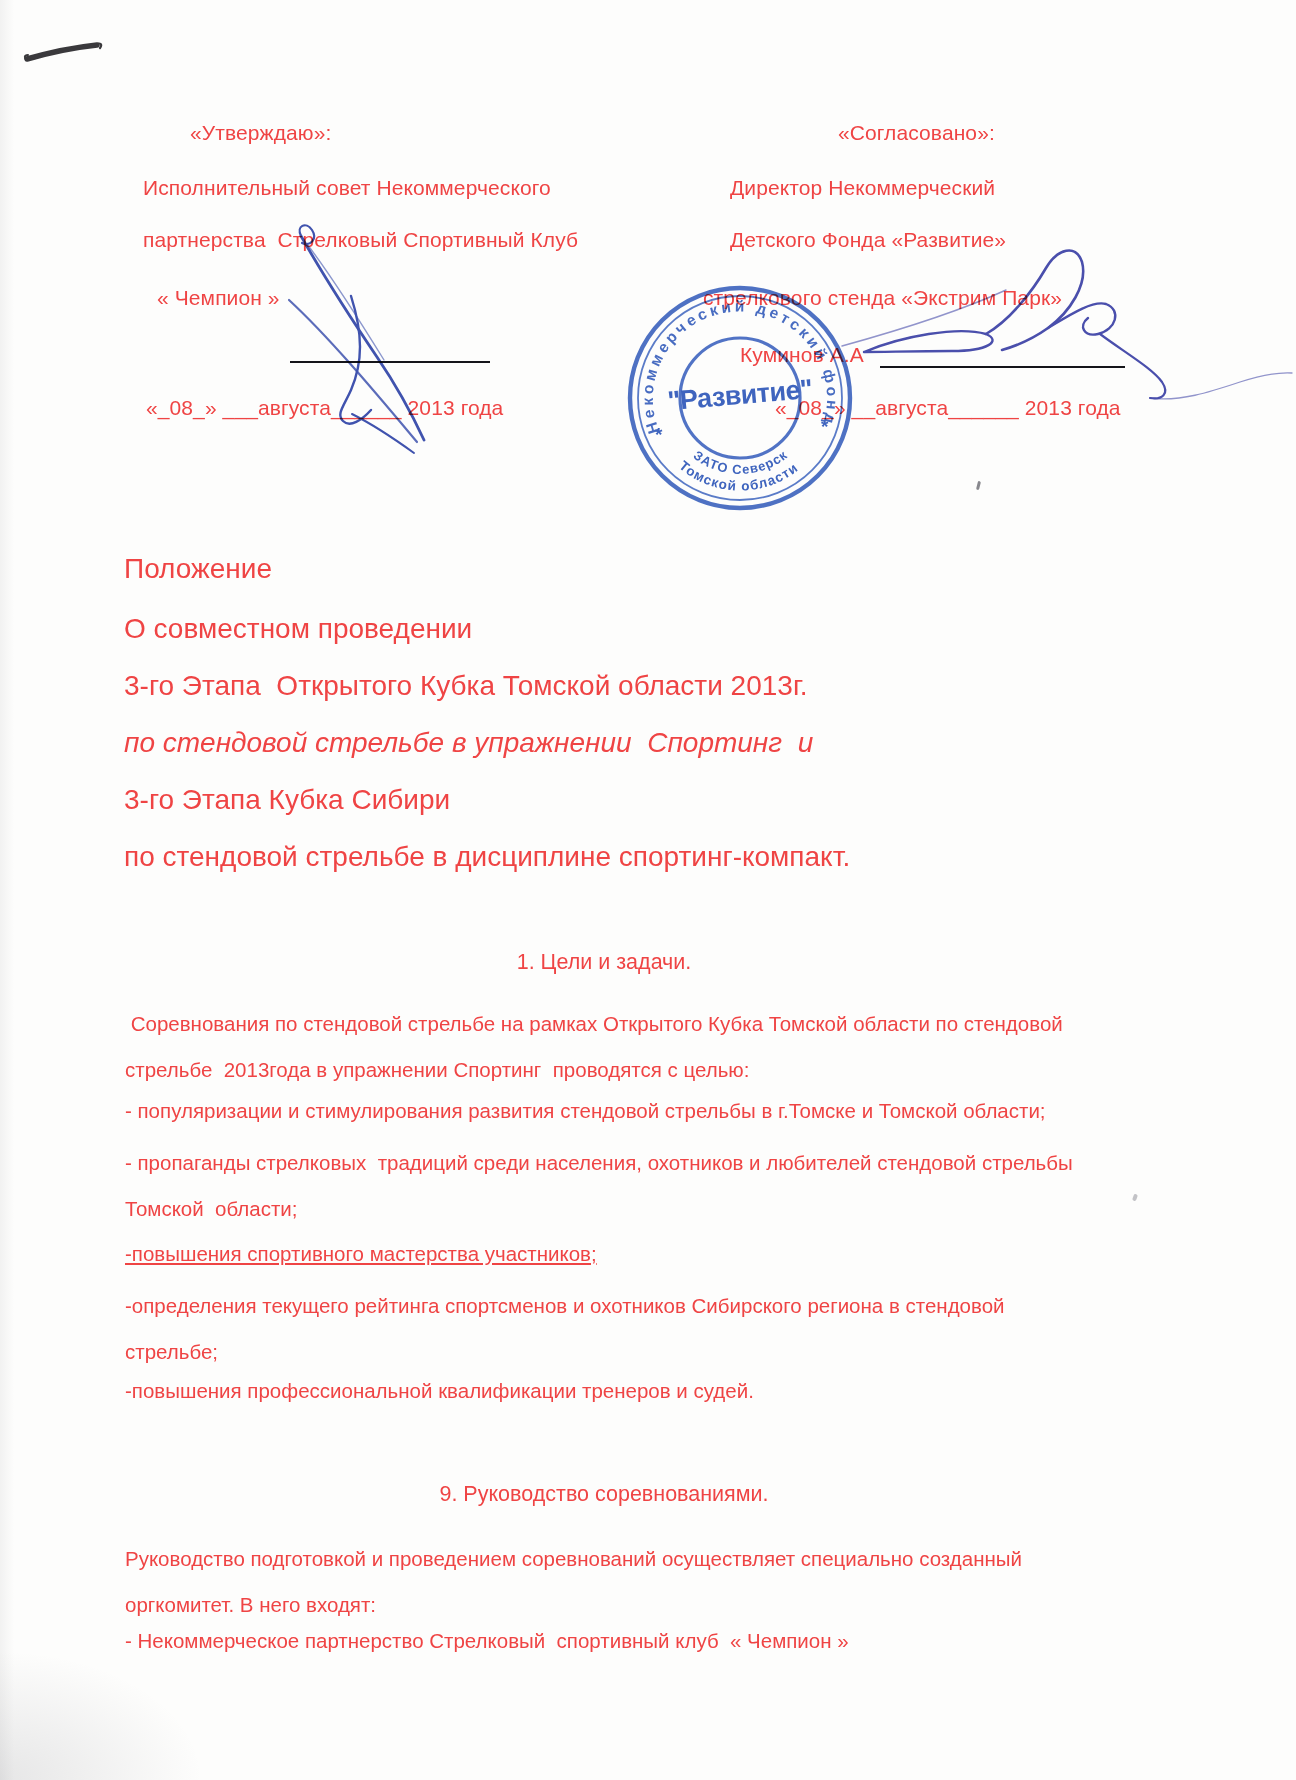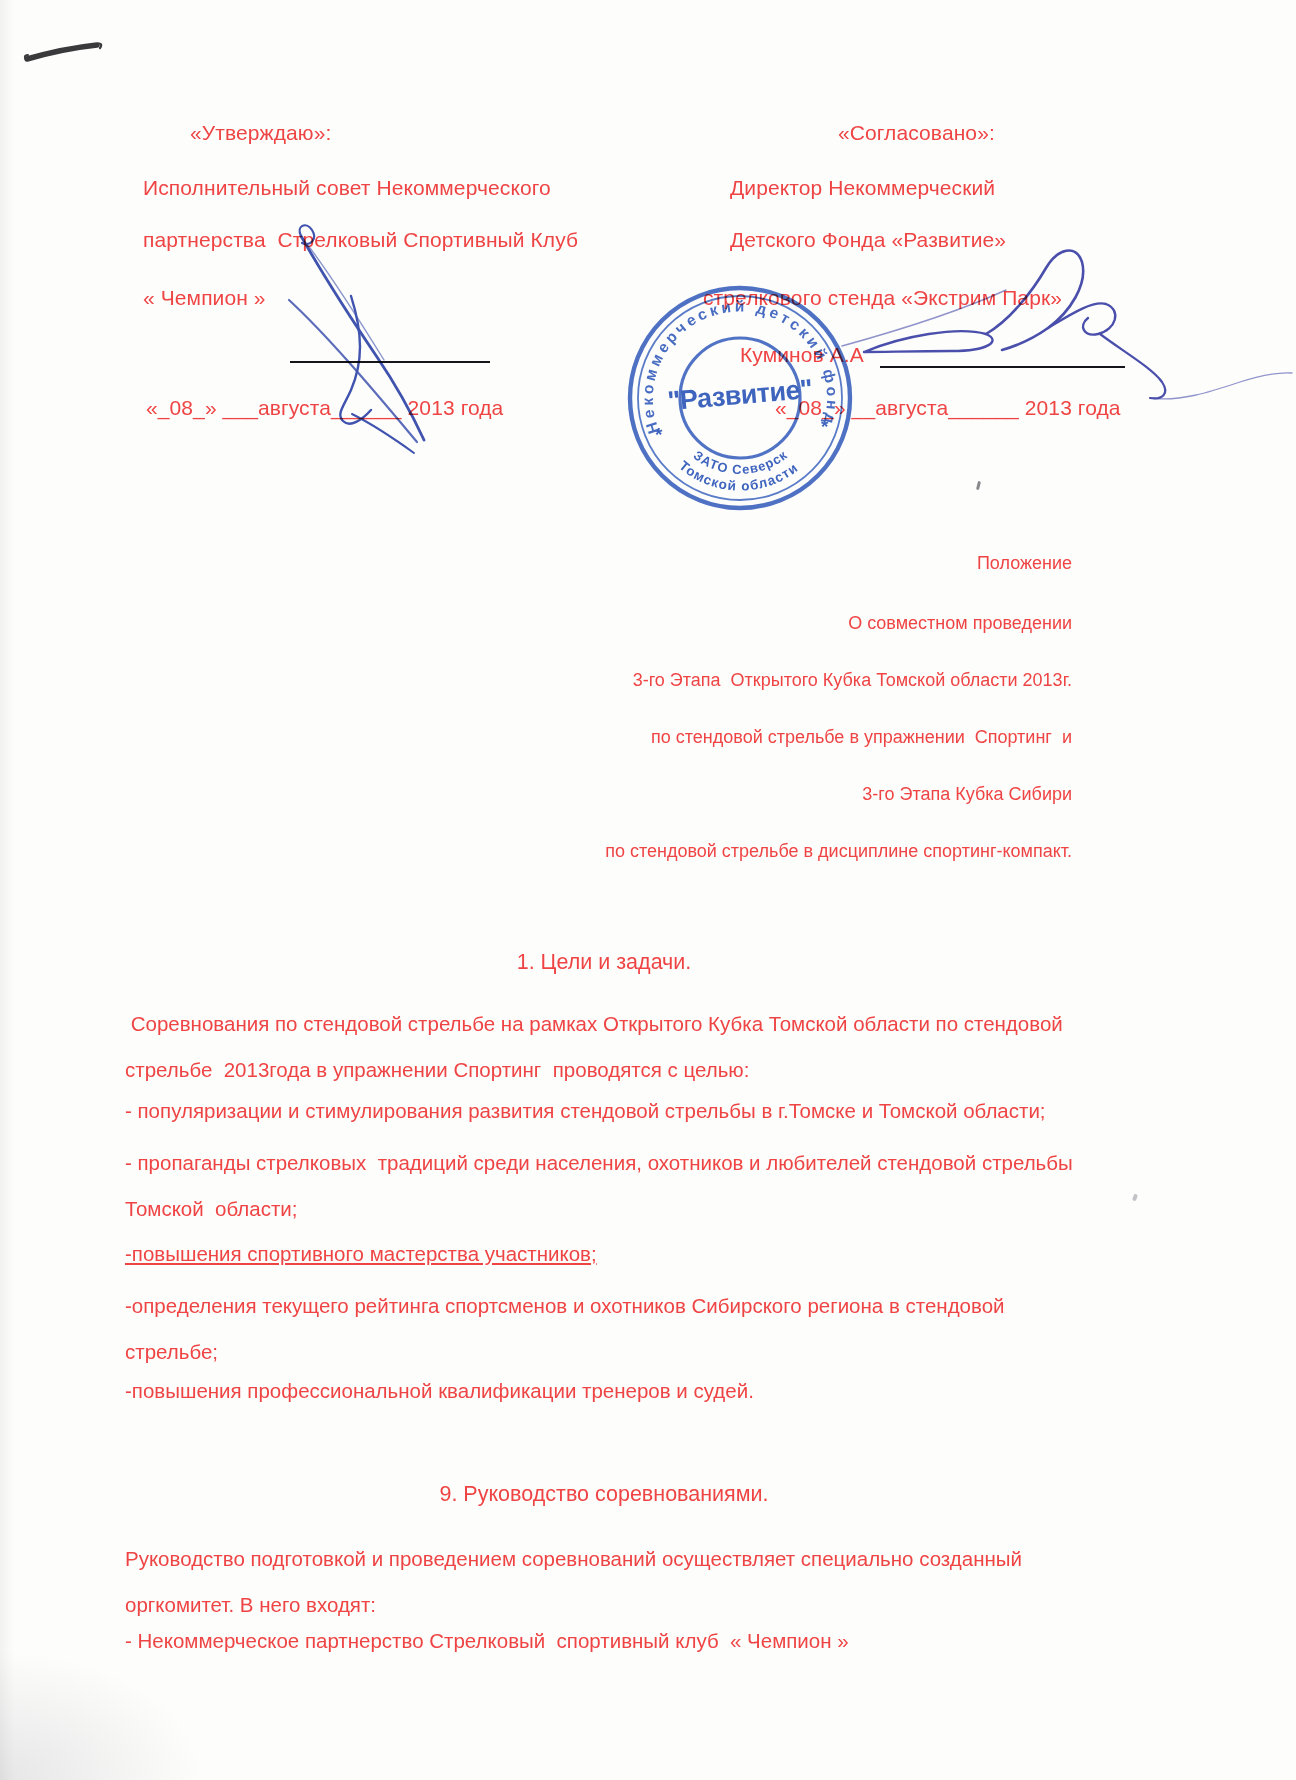--- a/index.html
+++ b/index.html
@@ -7,22 +7,22 @@
     position:relative; width:1296px; height:1780px; margin:0 auto;
     background:#fdfdfc; overflow:hidden;
     font-family:"Liberation Sans", sans-serif;
     color:#ef4444;
   }
   .edge-shade { position:absolute; left:0; top:0; width:14px; height:100%;
     background:linear-gradient(to right, rgba(60,60,65,.06), rgba(0,0,0,0)); }
   .corner-smudge { position:absolute; left:0; bottom:0; width:220px; height:140px;
     background:radial-gradient(ellipse at 0% 100%, rgba(110,110,118,.16), rgba(0,0,0,0) 65%); }
   .t { position:absolute; font-size:21px; white-space:pre; letter-spacing:.1px; }
-  .centerline { position:absolute; left:104px; width:968px; text-align:right;
-    font-size:18px; white-space:pre; }
+  .centerline { position:absolute; left:124px; width:968px; text-align:left;
+    font-size:28px; white-space:pre; }
   .heading { position:absolute; left:120px; width:968px; text-align:center;
     font-size:21.5px; white-space:pre; }
   .para { position:absolute; left:125px; width:968px; font-size:20.5px;
     line-height:46px; white-space:pre-wrap; }
   .sigline { position:absolute; height:2px; background:#15151a; }
   .sig-svg, .stamp-svg, .mark-svg { position:absolute; pointer-events:none; }
   .stamp-svg { mix-blend-mode:multiply; opacity:.92; }
   .sig-svg { mix-blend-mode:multiply; }
   .noise { position:absolute; border-radius:2px; }
 </style>
@@ -36,21 +36,21 @@
 
   <svg class="mark-svg" style="left:10px; top:25px;" width="120" height="60" viewBox="0 0 120 60">
     <path d="M 17 34 C 38 28, 68 22, 87 20" fill="none" stroke="#3a393c" stroke-width="5.5" stroke-linecap="round"></path>
     <path d="M 85 20 C 90 17, 93 19, 90 23" fill="none" stroke="#3a393c" stroke-width="2.2" stroke-linecap="round"></path>
     <path d="M 17 35 C 14 33, 14 30, 18 30" fill="none" stroke="#3a393c" stroke-width="2" stroke-linecap="round"></path>
   </svg>
 
   <div class="t" style="left:190px; top:121px;">«Утверждаю»:</div>
   <div class="t" style="left:143px; top:176px;">Исполнительный совет Некоммерческого</div>
   <div class="t" style="left:143px; top:228px;">партнерства  Стрелковый Спортивный Клуб</div>
-  <div class="t" style="left:143px; top:286px;">« Чемпион »</div>
+  <div class="t" style="left:157px; top:286px;">« Чемпион »</div>
   <div class="sigline" style="left:290px; top:361px; width:200px;"></div>
   <div class="t" style="left:146px; top:396px;">«_08_» ___августа______ 2013 года</div>
 
   <div class="t" style="left:838px; top:121px;">«Согласовано»:</div>
   <div class="t" style="left:730px; top:176px;">Директор Некоммерческий</div>
   <div class="t" style="left:730px; top:228px;">Детского Фонда «Развитие»</div>
   <div class="t" style="left:703px; top:286px;">стрелкового стенда «Экстрим Парк»</div>
   <div class="t" style="left:740px; top:343px;">Куминов А.А</div>
   <div class="sigline" style="left:880px; top:366px; width:245px;"></div>
   <div class="t" style="left:775px; top:396px;">«_08_» __августа______ 2013 года</div>
@@ -98,21 +98,21 @@
       <path d="M 986 334 C 1010 320, 1032 292, 1046 268 C 1058 248, 1076 244, 1082 262 C 1088 284, 1070 312, 1048 328 C 1034 338, 1016 346, 1002 350" stroke-width="2.6"></path>
       <path d="M 1048 328 C 1068 316, 1092 300, 1106 304 C 1122 310, 1116 330, 1098 334 C 1084 337, 1078 326, 1088 318" stroke-width="2.4"></path>
       <path d="M 1100 334 C 1124 352, 1152 368, 1162 382 C 1170 394, 1162 400, 1150 398" stroke-width="2.2"></path>
       <path d="M 1150 398 C 1180 402, 1210 392, 1240 382 C 1262 375, 1278 372, 1292 373" stroke-width="1.3" opacity=".6"></path>
     </g>
   </svg>
 
   <div class="centerline" style="top:553px;">Положение</div>
   <div class="centerline" style="top:613px;">О совместном проведении</div>
   <div class="centerline" style="top:670px;">3-го Этапа  Открытого Кубка Томской области 2013г.</div>
-  <div class="centerline" style="top:727px;">по стендовой стрельбе в упражнении  Спортинг  и</div>
+  <div class="centerline" style="top:727px;font-style:italic;">по стендовой стрельбе в упражнении  Спортинг  и</div>
   <div class="centerline" style="top:784px;">3-го Этапа Кубка Сибири</div>
   <div class="centerline" style="top:841px;">по стендовой стрельбе в дисциплине спортинг-компакт.</div>
 
   <div class="heading" style="top:950px;">1. Цели и задачи.</div>
   <div class="para" style="top:1001px;"> Соревнования по стендовой стрельбе на рамках Открытого Кубка Томской области по стендовой стрельбе  2013года в упражнении Спортинг  проводятся с целью:</div>
   <div class="para" style="top:1088px;">- популяризации и стимулирования развития стендовой стрельбы в г.Томске и Томской области;</div>
   <div class="para" style="top:1140px;">- пропаганды стрелковых  традиций среди населения, охотников и любителей стендовой стрельбы Томской  области;</div>
   <div class="para" style="top:1231px;text-decoration:underline;">-повышения спортивного мастерства участников;</div>
   <div class="para" style="top:1283px;">-определения текущего рейтинга спортсменов и охотников Сибирского региона в стендовой стрельбе;</div>
   <div class="para" style="top:1368px;">-повышения профессиональной квалификации тренеров и судей.</div>

